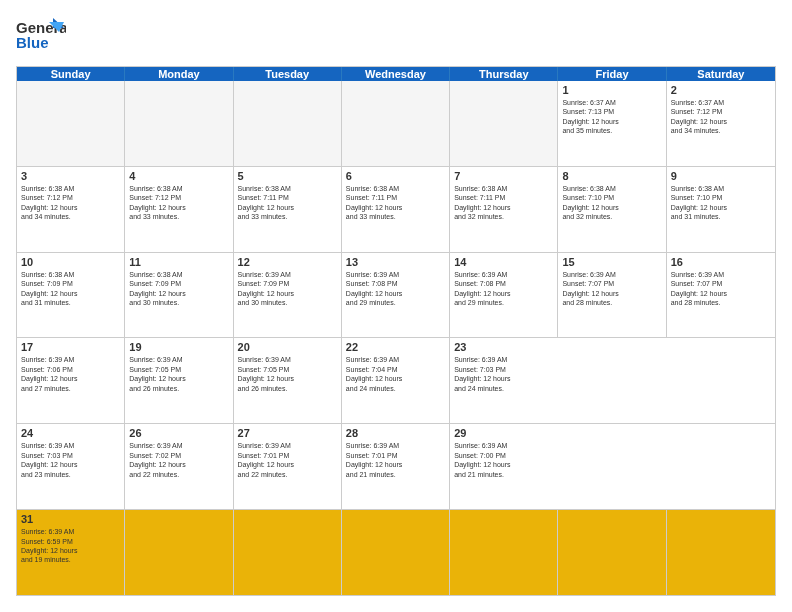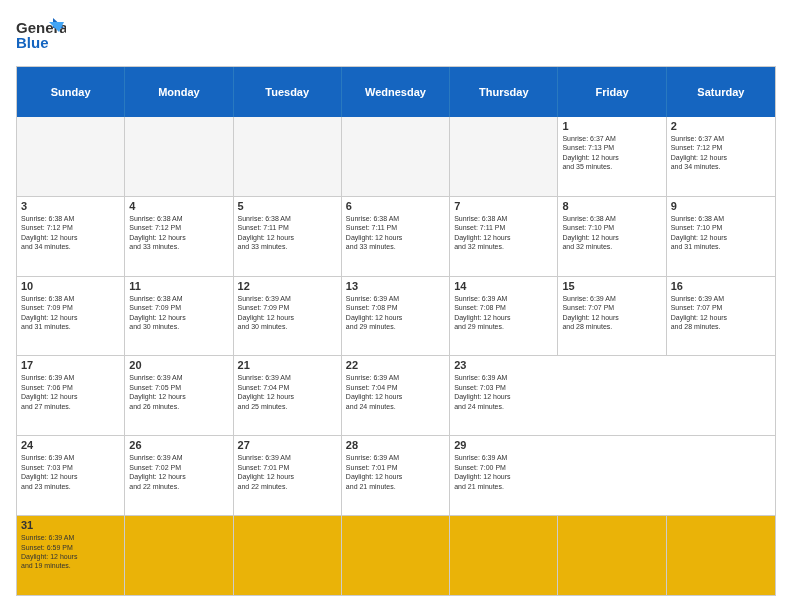--- a/index.html
+++ b/index.html
@@ -50,21 +50,21 @@
     .cal-header {
       display: grid;
       grid-template-columns: repeat(7, 1fr);
       background: #1565c0;
     }
     .cal-header-cell {
       color: #fff;
       font-size: 11px;
       font-weight: bold;
       text-align: center;
-      padding: 19px 2px;
+      padding: 1px 2px;
       border-right: 1px solid #2979c0;
     }
     .cal-header-cell:last-child { border-right: none; }
     .cal-body {
       flex: 1;
       display: flex;
       flex-direction: column;
     }
     .cal-row {
       display: grid;
@@ -254,32 +254,32 @@
         </div>
         <div class="cal-row">
           <div class="cal-cell">
             <div class="day-num">17</div>
             <div class="day-info" style="white-space: pre-line;">Sunrise: 6:39 AM
 Sunset: 7:06 PM
 Daylight: 12 hours
 and 27 minutes.</div>
           </div>
           <div class="cal-cell">
+            <div class="day-num">19</div>
+            <div class="day-info" style="white-space: pre-line;">Sunrise: 6:39 AM
+Sunset: 7:05 PM
+Daylight: 12 hours
+and 26 minutes.</div>
+          </div>
+          <div class="cal-cell">
             <div class="day-num">20</div>
             <div class="day-info" style="white-space: pre-line;">Sunrise: 6:39 AM
 Sunset: 7:05 PM
 Daylight: 12 hours
 and 26 minutes.</div>
-          </div>
-          <div class="cal-cell">
-            <div class="day-num">21</div>
-            <div class="day-info" style="white-space: pre-line;">Sunrise: 6:39 AM
-Sunset: 7:04 PM
-Daylight: 12 hours
-and 25 minutes.</div>
           </div>
           <div class="cal-cell">
             <div class="day-num">22</div>
             <div class="day-info" style="white-space: pre-line;">Sunrise: 6:39 AM
 Sunset: 7:04 PM
 Daylight: 12 hours
 and 24 minutes.</div>
           </div>
           <div class="cal-cell">
             <div class="day-num">23</div>

